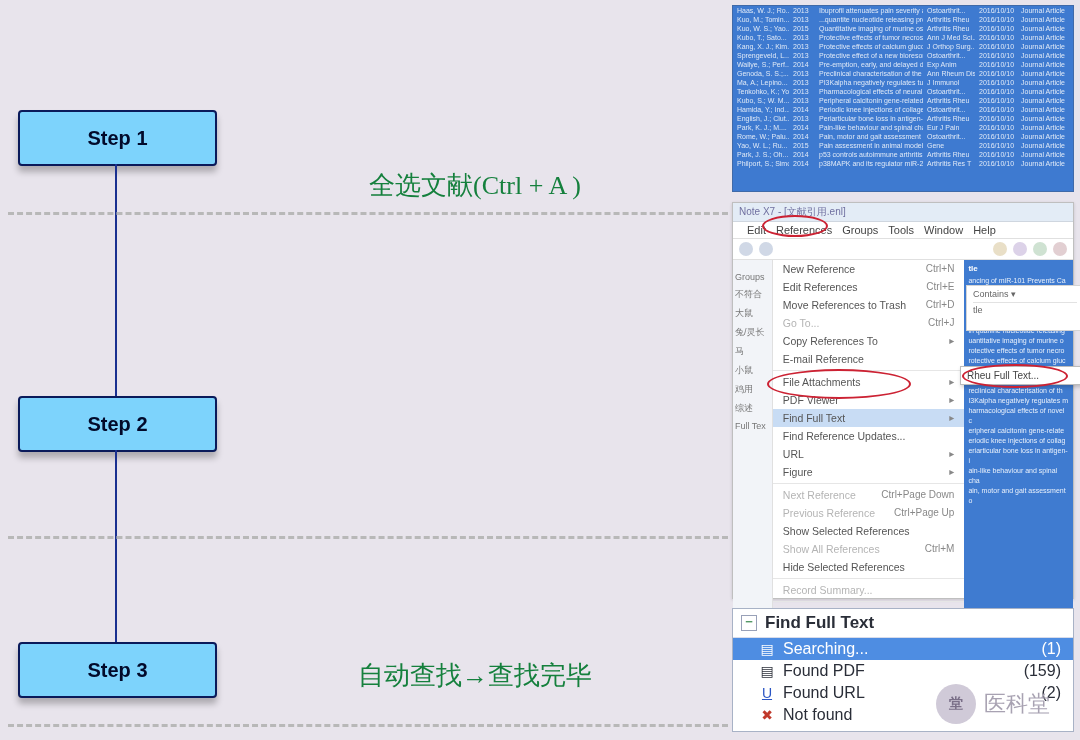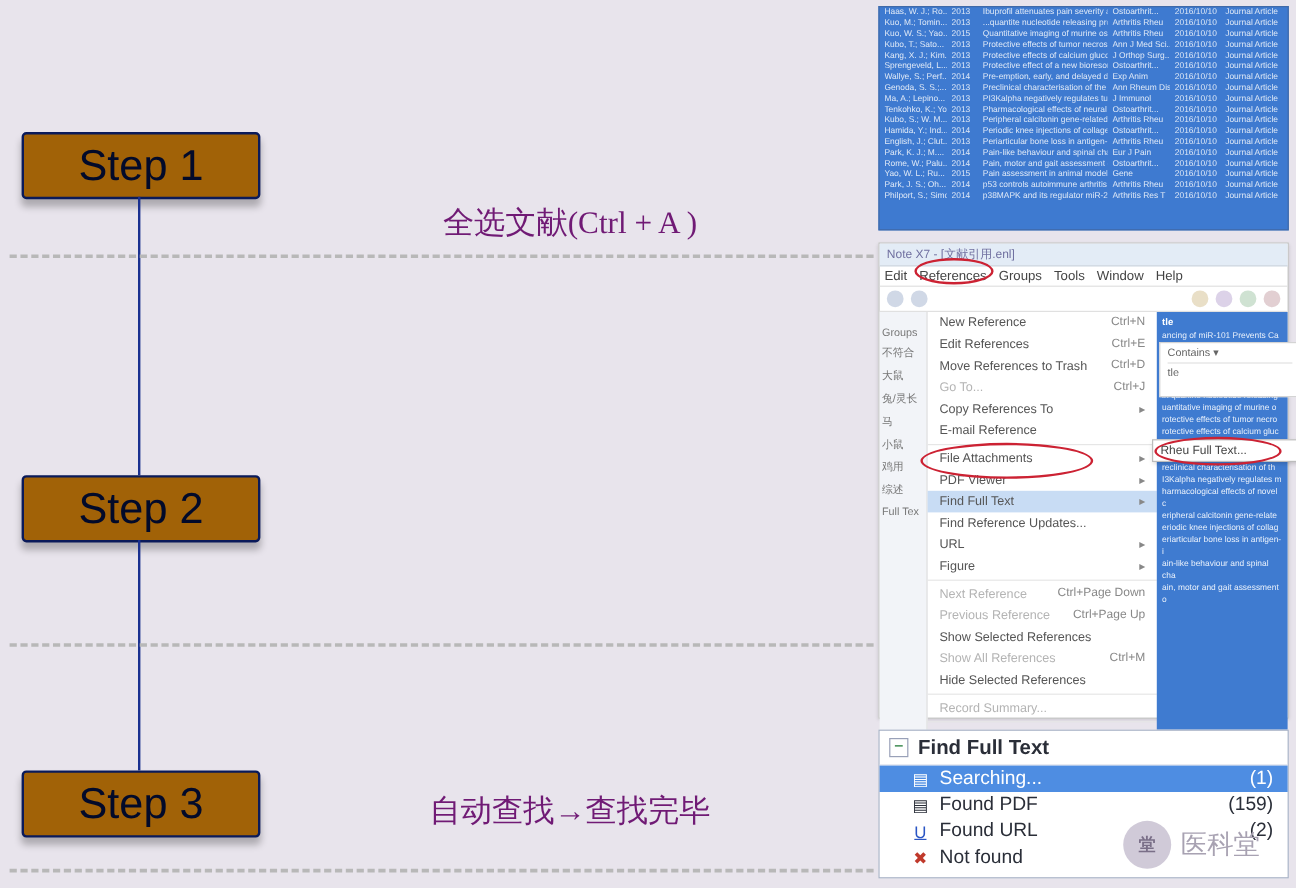--- a/index.html
+++ b/index.html
@@ -1,29 +1,29 @@
 <!DOCTYPE html>
 <html><head>
 <meta charset="utf-8">
 <style>
   html,body{margin:0;padding:0;width:1080px;height:740px;background:#e8e4ec;font-family:"Microsoft YaHei",Arial,sans-serif;overflow:hidden}
   .stage{position:relative;width:1080px;height:740px}
   
-  .step-box{position:absolute;left:18px;width:195px;height:52px;background:#a16207;border:2px solid #0a1a5a;border-radius:4px;box-shadow:0 6px 6px rgba(0,0,0,.25);text-align:center;line-height:52px;font-size:36px;font-weight:400;color:#020a2a}
+  .step-box{position:absolute;left:18px;width:195px;height:52px;background:#7dd3fc;border:2px solid #0a1a5a;border-radius:4px;box-shadow:0 6px 6px rgba(0,0,0,.25);text-align:center;line-height:52px;font-size:20px;font-weight:700;color:#020a2a}
   .vline{position:absolute;left:115px;width:0;border-left:2px solid #1a3090}
-  .instr{position:absolute;left:230px;right:360px;color:#701a75;font-family:"Songti SC","SimSun",serif;font-size:26px;line-height:32px;text-align:center}
+  .instr{position:absolute;left:230px;right:360px;color:#15803d;font-family:"Songti SC","SimSun",serif;font-size:26px;line-height:32px;text-align:center}
   .dash{position:absolute;left:8px;height:0;border-top:3px dashed #b8b8b8}
   
   .shot1{position:absolute;left:732px;top:5px;width:340px;height:185px;background:#3e7ad0;border:1px solid #406aa8;overflow:hidden;font-size:7px;color:#dfe9f7;line-height:9px}
   .shot1-row{display:flex;gap:4px;padding:0 4px;white-space:nowrap;overflow:hidden}
   .shot1-row span{overflow:hidden}
   .c1{width:52px}.c2{width:22px}.c3{flex:1}.c4{width:48px}.c5{width:38px}.c6{width:48px}
   .shot2{position:absolute;left:732px;top:202px;width:340px;height:395px;background:#fff;border:1px solid #bfbfbf;box-shadow:0 1px 3px rgba(0,0,0,.15);font-size:10px;color:#5a5a5a}
   .s2-title{background:#e3ecf6;border-bottom:1px solid #cfd6df;padding:2px 6px;font-size:10px;color:#7070a0}
-  .s2-menu{display:flex;gap:10px;padding:2px 4px;border-bottom:1px solid #e0e0e0;font-size:11px;color:#444}
+  .s2-menu{display:flex;gap:10px;padding:2px 14px;border-bottom:1px solid #e0e0e0;font-size:11px;color:#444}
   .s2-tool{padding:3px 6px;border-bottom:1px solid #e0e0e0;display:flex;gap:6px}
   .s2-tool .ball{width:14px;height:14px;border-radius:7px;background:#d0d8e6}
   .s2-body{display:flex}
   .s2-left{width:36px;background:#f2f4f8;border-right:1px solid #e0e0e0;font-size:9px;padding:6px 2px;color:#777}
   .s2-left div{margin:6px 0;white-space:nowrap}
   .s2-mid{width:198px}
   .s2-right{width:104px;background:#3f7bd0;color:#e8f0fb;font-size:7px;line-height:10px;padding:4px 4px;overflow:hidden}
   .s2-right .h{color:#fff;font-weight:600;font-size:8px;margin-bottom:2px}
   .menu-item{display:flex;justify-content:space-between;padding:3px 10px;font-size:10.5px;color:#555}
   .menu-item.dis{color:#b4b4b4}

